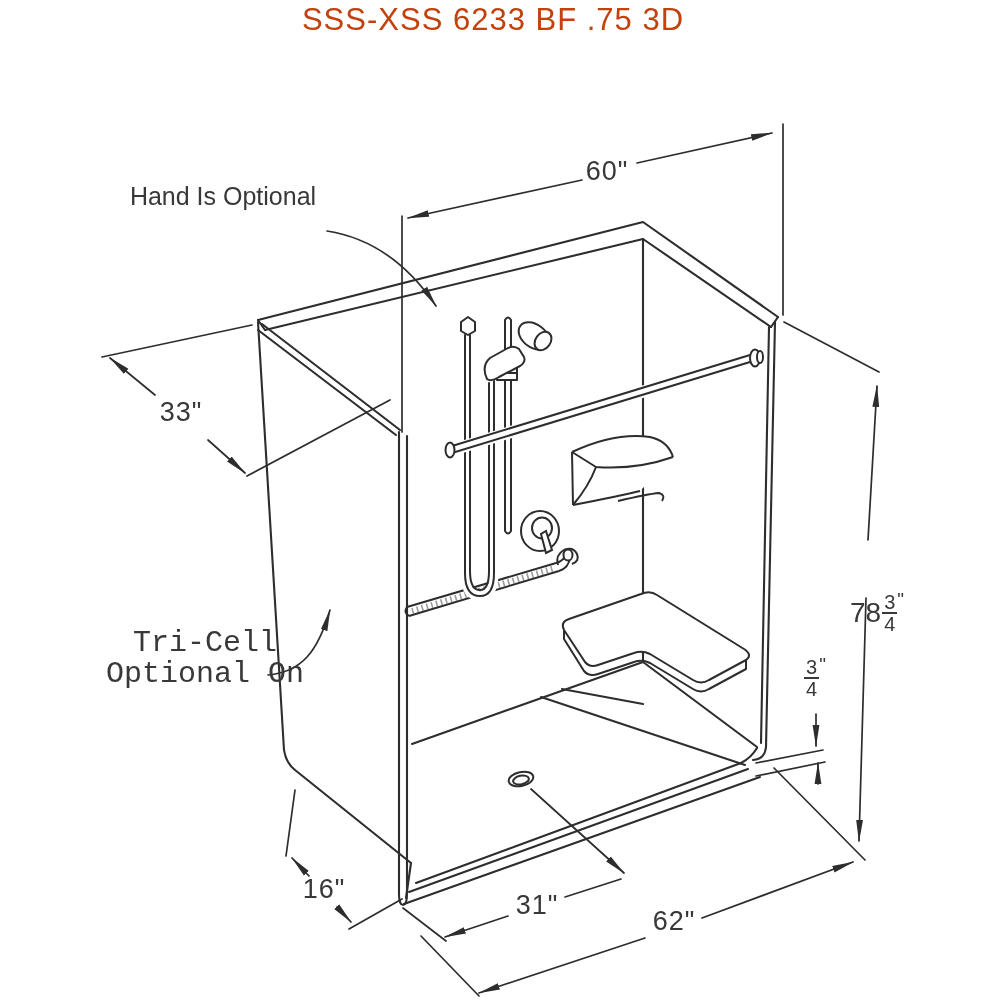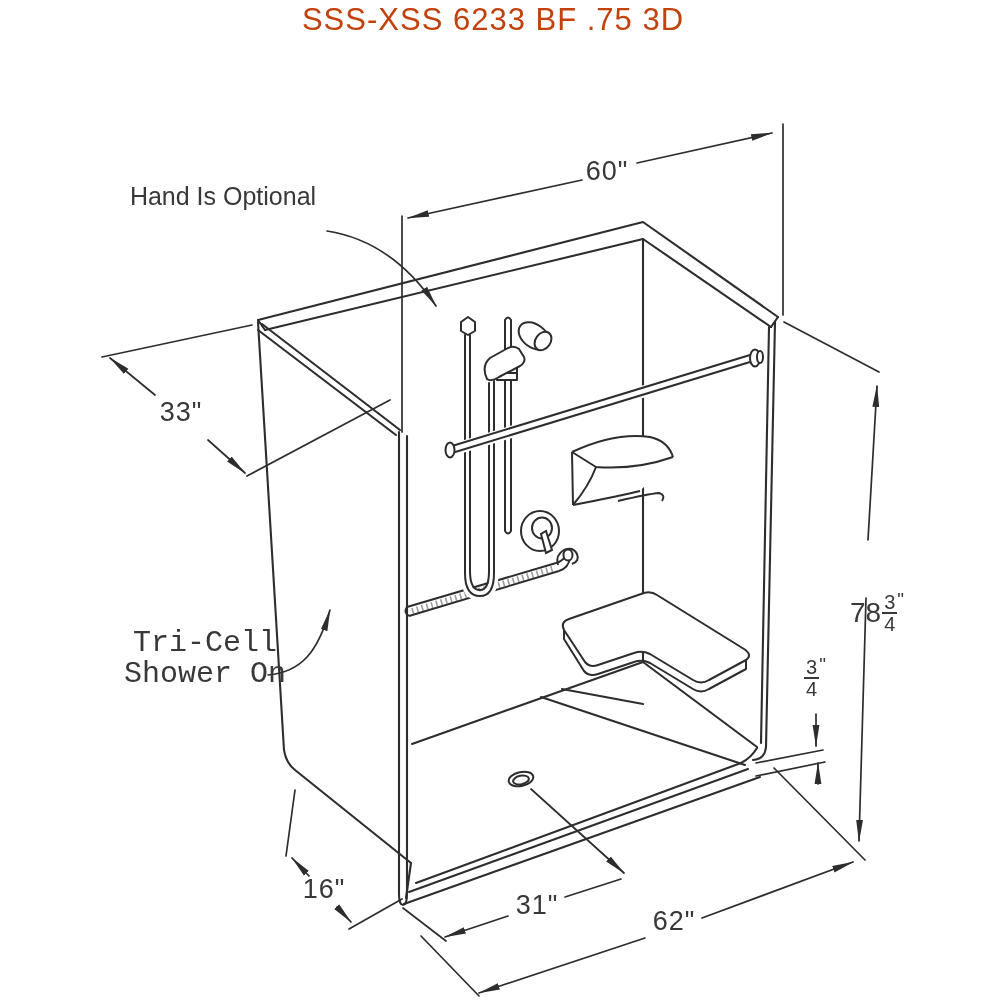--- a/index.html
+++ b/index.html
@@ -183,21 +183,21 @@
 </svg>
 
   <div class="lbl title center" style="left:493px;top:2px;">SSS-XSS 6233 BF .75 3D</div>
 
   <div class="lbl note center" style="left:223px;top:181px;">
     <div>Hand Is Optional</div>
   </div>
 
   <div class="lbl note3 center" style="left:205px;top:628px;">
     <div>Tri-Cell</div>
-    <div>Shower On</div>
+    <div>Optional On</div>
   </div>
 
   <div class="lbl dim center" style="left:607px;top:156px;">60"</div>
 
   <div class="lbl dim center" style="left:181px;top:397px;">33"</div>
 
   <div class="lbl comp" style="left:850px;top:548px;margin-top:44px;">
     <span class="whole">78</span>
       <span class="frac">
         <span class="fn">3</span>

